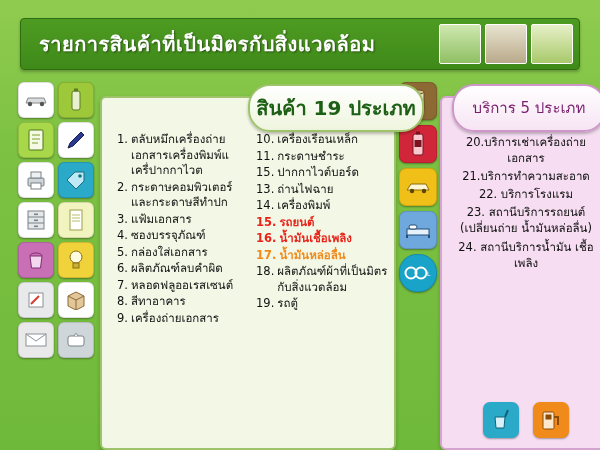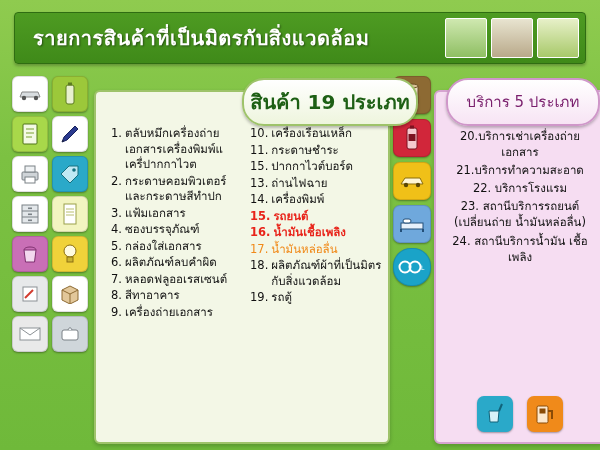--- a/index.html
+++ b/index.html
@@ -8,21 +8,21 @@
     background:#7ec143;
     font-family:"DejaVu Sans","Liberation Sans",sans-serif;
     overflow:hidden;
   }
   .slide{
     position:relative;
     width:600px;height:450px;
     background:
       linear-gradient(180deg,#8fcb4f 0%,#7cc142 35%,#6fb93a 100%);
     box-sizing:border-box;
-    padding:10px;
+    padding:16px;
   }
   
   .header{
     position:relative;
     height:50px;
     margin:2px 4px 0 4px;
     background:linear-gradient(180deg,#4e9b22 0%,#3f8a19 100%);
     border-radius:4px;
     border:1px solid #2f6d12;
     display:flex;align-items:center;
@@ -104,21 +104,21 @@
     color:#111;
     line-height:1.35;
   }
   .col{padding:0 4px 0 8px;box-sizing:border-box;}
   .col.c1{width:50%;}
   .col.c2{width:50%;}
   .li{display:flex;margin-bottom:1px;}
   .li .num{min-width:18px;text-align:right;margin-right:3px;}
   .li .txt{flex:1;}
   .li.red{color:#e8241a;font-weight:bold;}
-  .li.orange{color:#f08a1a;font-weight:normal;}
+  .li.orange{color:#f08a1a;font-weight:bold;}
   
   .panel-serv{
     position:absolute;left:424px;top:18px;
     width:168px;height:350px;
     background:#f6ddf2;
     border:2px solid #d6a4d0;
     border-radius:6px;
     box-shadow:0 2px 4px rgba(0,0,0,.2);
   }
   .tab-serv{

